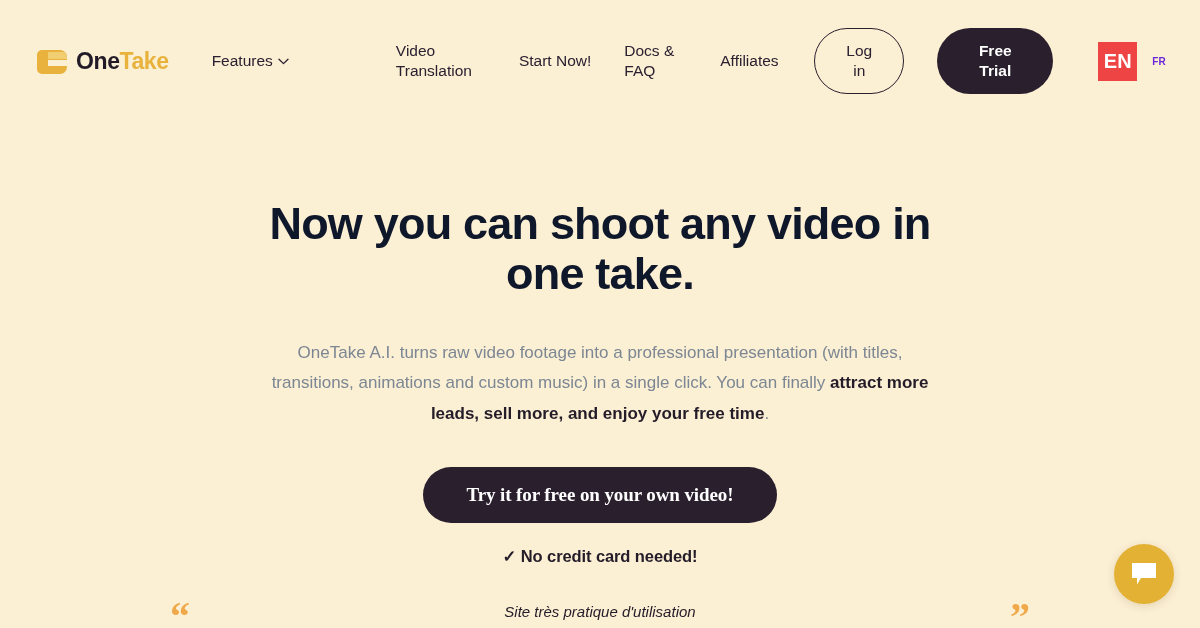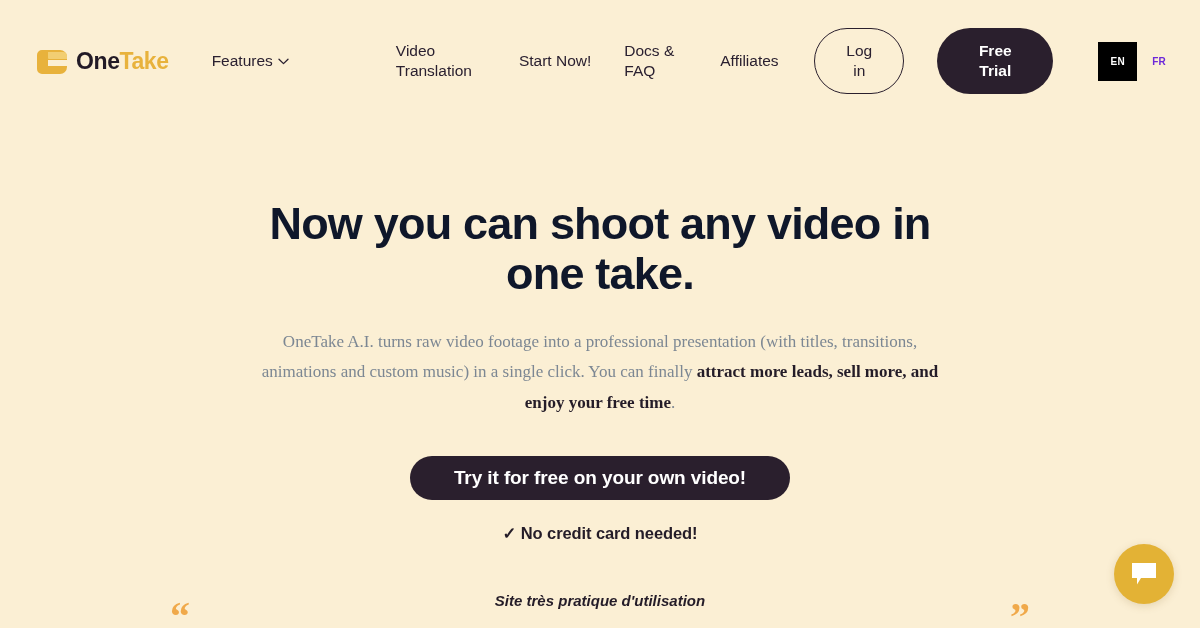--- a/index.html
+++ b/index.html
@@ -123,23 +123,23 @@
     text-align: center;
   }
 
   .lang {
     display: flex;
     align-items: center;
     margin-left: 37px;
     gap: 0;
   }
   .lang-active {
-    background: #000000;
+    background: #ef4444;
     color: #FFFFFF;
-    font-size: 10px;
+    font-size: 20px;
     font-weight: bold;
     width: 39px;
     height: 39px;
     display: flex;
     align-items: center;
     justify-content: center;
     cursor: pointer;
     letter-spacing: 0.2px;
   }
   .lang-alt {
@@ -161,47 +161,46 @@
     font-size: 45px;
     font-weight: bold;
     line-height: 1.1;
     letter-spacing: -0.8px;
     color: #0f172a;
     max-width: 700px;
     margin: 0 auto;
   }
 
   .hero-sub {
-    margin-top: 29px;
+    margin-top: 40px;
     font-size: 17px;
     line-height: 1.78;
     color: #7C8793;
     max-width: 690px;
     margin-left: auto;
     margin-right: auto;
-    font-family: Liberation Serif, serif;
   }
   .hero-sub b {
     color: #241C28;
     font-weight: bold;
   }
   .hero-sub .period { color: #7C8793; font-weight: normal; }
 
   .cta-wrap { margin-top: 38px; }
 
   .btn-cta {
     background: #2A1F2D;
     color: #FFFFFF;
     border: none;
     border-radius: 40px;
     font-size: 19px;
     font-weight: bold;
-    font-family: Liberation Sans, sans-serif;
+    font-family: Liberation Serif, serif;
     padding: 0 44px;
-    height: 44px;
+    height: 56px;
     cursor: pointer;
     letter-spacing: -0.1px;
   }
 
   .no-credit {
     margin-top: 24px;
     font-size: 16.5px;
     font-weight: bold;
     color: #241C28;
     letter-spacing: -0.1px;
@@ -227,24 +226,24 @@
   .quote-mark {
     font-size: 40px;
     font-weight: bold;
     color: #F0A94A;
     line-height: 0.55;
     font-family: "Liberation Serif", serif;
   }
   .testi-text {
     font-size: 15px;
     font-style: italic;
-    font-weight: bold;
+    font-weight: normal;
     color: #241C28;
     line-height: 1;
-    padding-bottom: 20px;
+    padding-bottom: 9px;
   }
 
   
   .chat-fab {
     position: absolute;
     right: 26px;
     bottom: 24px;
     width: 60px;
     height: 60px;
     border-radius: 50%;

